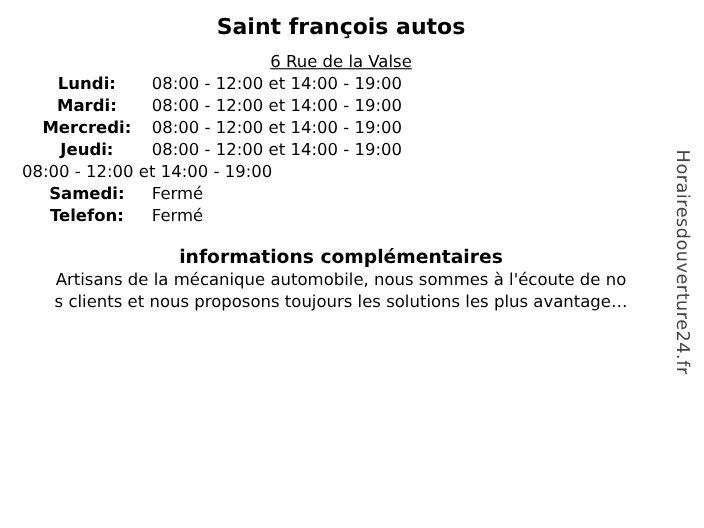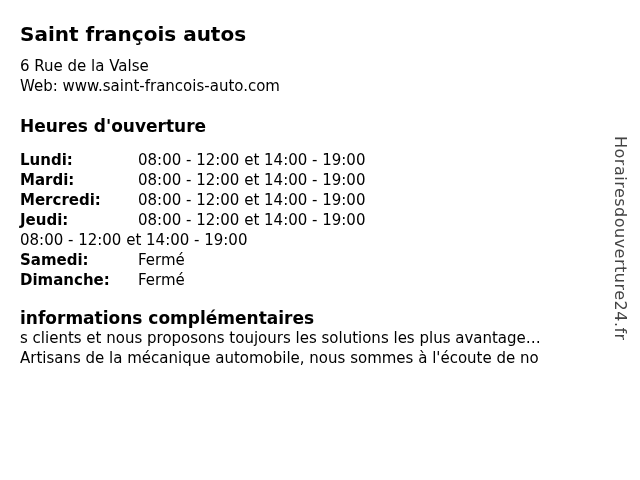--- a/index.html
+++ b/index.html
@@ -13,32 +13,34 @@
     background: #ffffff;
     color: #000000;
     font-family: "DejaVu Sans", "Liberation Sans", sans-serif;
     font-size: 15px;
     position: relative;
     overflow: hidden;
   }
   .content {
     position: absolute;
     left: 20px;
-    top: 22px;
+    top: 12px;
     width: 580px;
+    text-align: center;
   }
   .business-name {
     font-size: 20px;
     font-weight: bold;
     line-height: 24px;
     margin: 0 0 10px 0;
   }
   .contact-line {
     line-height: 20px;
     white-space: nowrap;
+    text-decoration: underline;
   }
   .section-title {
     font-size: 17px;
     font-weight: bold;
     line-height: 20px;
     margin: 0;
   }
   .hours-title {
     margin-top: 20px;
     margin-bottom: 14px;
@@ -72,24 +74,22 @@
 </style>
 </head>
 <body>
 
 <div class="content">
 
   <h1 class="business-name">Saint françois autos</h1>
 
   <div class="contact">
     <div class="contact-line">6 Rue de la Valse</div>
-    <div class="contact-line"><span>Web:</span> <span>www.saint-francois-auto.com</span></div>
   </div>
 
-  <h2 class="section-title hours-title">Heures d'ouverture</h2>
 
   <div class="hours-table">
     <div class="hours-row">
       <span class="hours-day">Lundi:</span>
       <span class="hours-time">08:00 - 12:00 et 14:00 - 19:00</span>
     </div>
     <div class="hours-row">
       <span class="hours-day">Mardi:</span>
       <span class="hours-time">08:00 - 12:00 et 14:00 - 19:00</span>
     </div>
@@ -102,27 +102,27 @@
       <span class="hours-time">08:00 - 12:00 et 14:00 - 19:00</span>
     </div>
     <div class="hours-row">
       <span class="hours-time">08:00 - 12:00 et 14:00 - 19:00</span>
     </div>
     <div class="hours-row">
       <span class="hours-day">Samedi:</span>
       <span class="hours-time">Fermé</span>
     </div>
     <div class="hours-row">
-      <span class="hours-day">Dimanche:</span>
+      <span class="hours-day">Telefon:</span>
       <span class="hours-time">Fermé</span>
     </div>
   </div>
 
   <h2 class="section-title info-title">informations complémentaires</h2>
 
   <div class="info-text">
+    <div class="info-line">Artisans de la mécanique automobile, nous sommes à l'écoute de no</div>
     <div class="info-line">s clients et nous proposons toujours les solutions les plus avantage…</div>
-    <div class="info-line">Artisans de la mécanique automobile, nous sommes à l'écoute de no</div>
   </div>
 
 </div>
 
 <div class="watermark">Horairesdouverture24.fr</div>
 
 </body></html>

